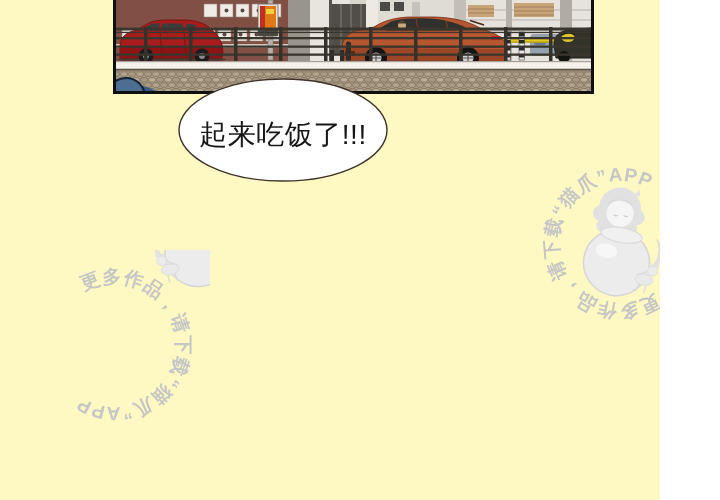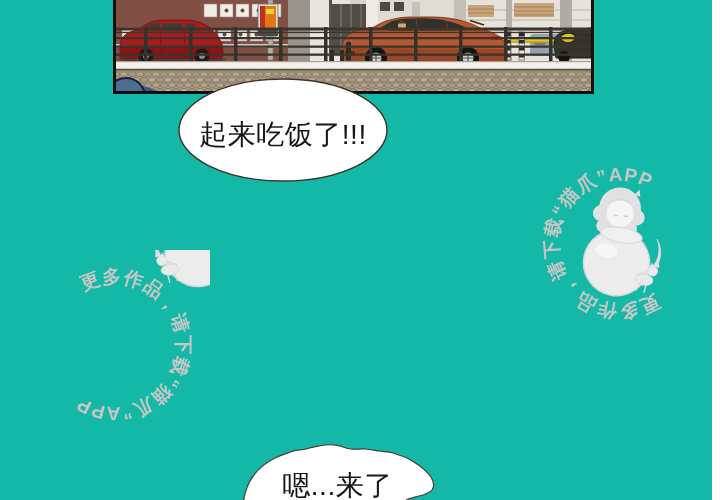--- a/index.html
+++ b/index.html
@@ -1,16 +1,16 @@
 <!DOCTYPE html>
 <html><head>
 <meta charset="utf-8">
 <style>
   html,body{margin:0;padding:0;background:#fff;}
-  .stage{position:relative;width:712px;height:500px;background:#14b8a6;overflow:hidden;
+  .stage{position:relative;width:660px;height:500px;background:#fef9c3;overflow:hidden;
          font-family:"Liberation Sans","DejaVu Sans",sans-serif;}
   .panel{position:absolute;left:113px;top:0;width:481px;height:94px;box-sizing:border-box;
          border-left:3px solid #0f0f0f;border-right:3px solid #0f0f0f;border-bottom:3px solid #0f0f0f;
          background:#d9d5cd;}
   .panel svg{display:block;}
   .bubble{position:absolute;}
   .bubble .btxt{position:absolute;width:100%;text-align:center;color:#161616;
                 font-size:28px;font-weight:500;letter-spacing:.5px;white-space:nowrap;}
   .wm{position:absolute;width:190px;height:190px;}
   .wm text{font-family:"Liberation Sans","DejaVu Sans",sans-serif;font-size:19px;font-weight:bold;letter-spacing:1px;}
@@ -267,37 +267,14 @@
       <path id="wmArcR" d="M 130.6 145.8 A 62 62 0 1 1 151.2 121.2" fill="none"></path>
     </defs>
     <g transform="rotate(10 95 95) translate(95,99)">
       <use href="#wm-girl"></use>
     </g>
     <text fill="#c6c6c6">
       <textPath href="#wmArcR">更多作品，请下载“猫爪”APP</textPath>
     </text>
   </svg>
 
-  <div class="bubble" style="left:235px;top:438px;width:205px;height:62px;">
-    <svg width="205" height="62" viewBox="0 0 205 62">
-      <path d="M 8 66
-               C 10 52, 13 44, 19 37
-               C 24 30, 30 25, 40 20
-               C 47 16.5, 52 15.5, 57 13.5
-               C 63 11, 66 12.5, 71 11
-               C 76 9.5, 79 9, 84 8
-               C 90 6.8, 96 6.4, 101 7.2
-               C 108 8.2, 110 10.4, 116 11
-               C 122 11.6, 125 10.6, 130 11
-               C 136 11.4, 139 12.2, 144 13
-               C 149 13.8, 153 13.6, 158 15
-               C 165 17, 172 19.5, 179 24
-               C 186 28.5, 192 33, 196 39
-               C 199 44, 200 48, 197 52
-               C 194 56, 188 57, 182 58.5
-               C 175 60.2, 171 61, 169 64
-               C 167.5 66.5, 168 68, 168 72
-               L 168 80 L 8 80 Z" fill="#ffffff" stroke="#4a3a2e" stroke-width="1.2"></path>
-    </svg>
-    <div class="btxt" style="top:29px;">嗯...来了</div>
-  </div>
 
 </div>
 
 </body></html>

